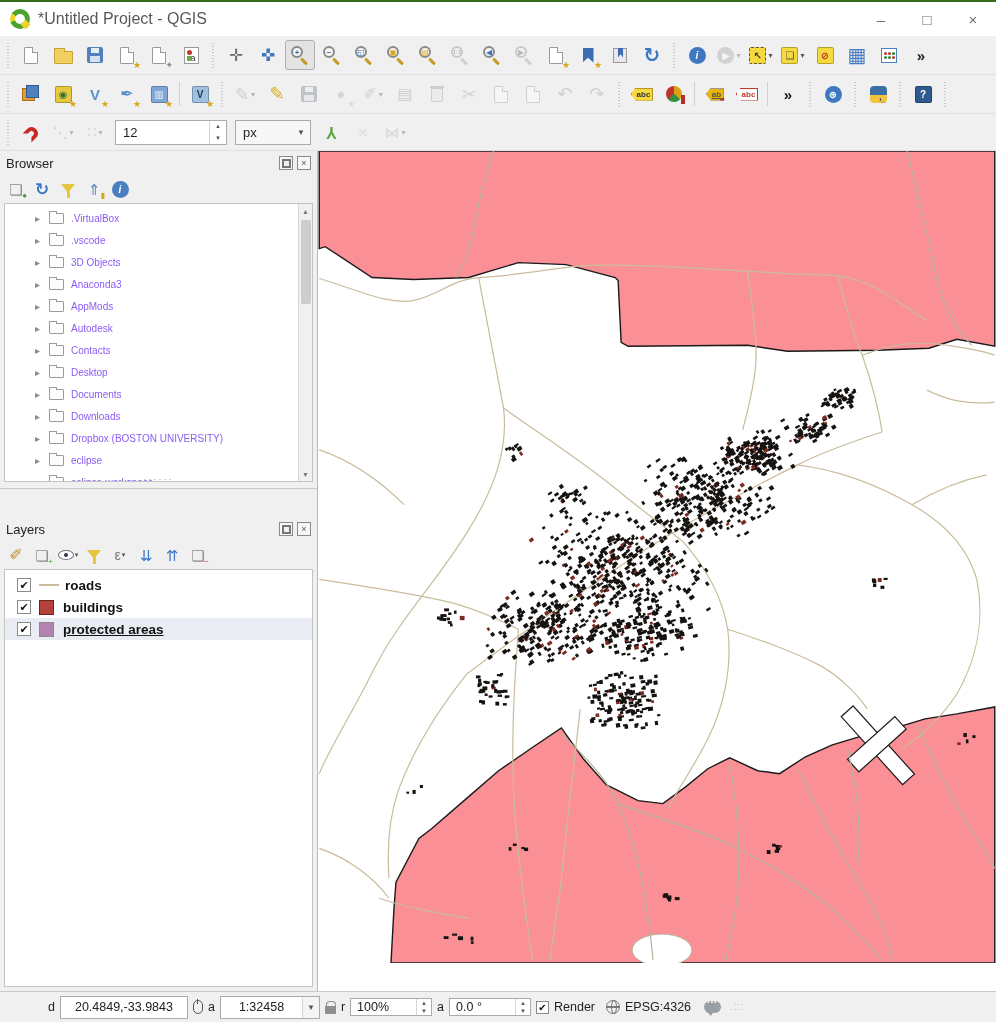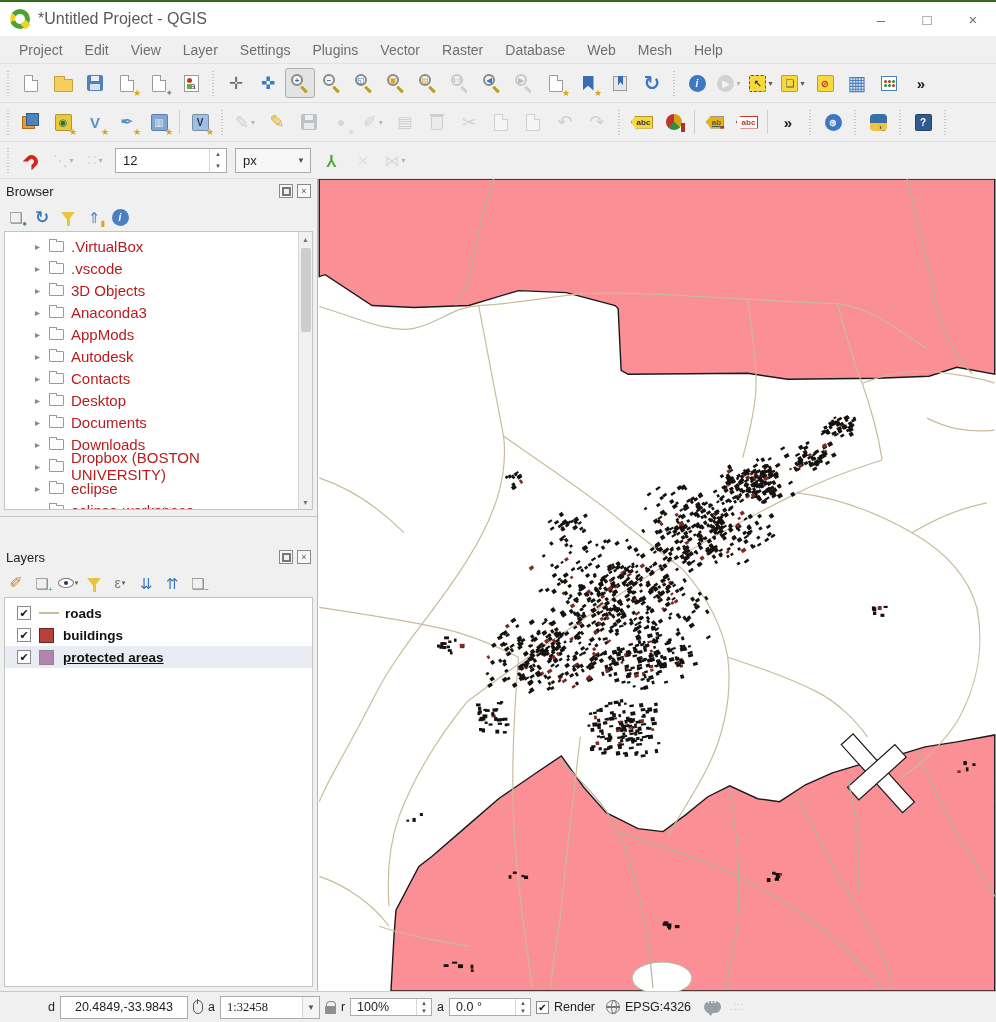--- a/index.html
+++ b/index.html
@@ -129,21 +129,21 @@
   .pt-btn .caret { font-size:7px; color:#555; margin-left:1px; }
 
   .tree-wrap { flex:1 1 auto; margin:0 4px 6px 4px; background:#fff; border:1px solid #c3c3c3;
     position:relative; overflow:hidden; }
   .tree { position:absolute; inset:0 14px 0 0; padding-top:3px; }
   .trow { height:22px; display:flex; align-items:center; padding-left:30px; }
   .twist { width:14px; font-size:10px; color:#8a8a8a; }
   .tfolder { width:15px; height:11px; background:#fdfdfd; border:1px solid #9a9a9a; border-radius:1px; position:relative; margin-right:7px; }
   .tfolder::before { content:""; position:absolute; left:-1px; top:-3px; width:6px; height:2px; background:#fdfdfd;
     border:1px solid #9a9a9a; border-bottom:none; }
-  .tlabel { font-size:15px; color:#b91c1c; }
+  .tlabel { font-size:10px; color:#8b5cf6; }
   .scrollbar { position:absolute; right:0; top:0; bottom:0; width:14px; background:#f0f0f0; border-left:1px solid #d5d5d5;
     display:flex; flex-direction:column; align-items:center; }
   .sb-arrow { height:14px; font-size:7px; color:#777; display:flex; align-items:center; justify-content:center; width:100%; }
   .sb-thumb { width:10px; height:84px; background:#cdcdcd; border-radius:2px; margin-top:2px; }
   .resize-dots { position:absolute; bottom:-1px; left:50%; transform:translateX(-50%);
     color:#9a9a9a; font-size:9px; letter-spacing:2px; line-height:6px; }
 
   .layer-list { flex:1 1 auto; margin:0 4px 4px 4px; background:#fff; border:1px solid #c3c3c3; padding-top:4px; }
   .lrow { height:22px; display:flex; align-items:center; padding-left:12px; }
   .lrow.selected { background:#e9edf3; }
@@ -170,21 +170,21 @@
     font-family:"Liberation Sans","DejaVu Sans",sans-serif; }
   .locate input::placeholder { color:#9a9a9a; }
   .st-label { color:#222; font-size:12.5px; }
   .st-field { height:23px; background:#fff; border:1px solid #ababab; display:flex; align-items:center;
     justify-content:center; font-size:12.5px; }
   .st-spin { display:flex; height:18px; border:1px solid #ababab; background:#fff; align-items:stretch; }
   .st-spin .v { padding:0 6px; display:flex; align-items:center; }
   .st-spin .arr { width:15px; border-left:1px solid #d5d5d5; display:flex; flex-direction:column; }
   .st-spin .arr span { flex:1; font-size:6px; color:#555; display:flex; align-items:center; justify-content:center; }
   .st-select { width:100px; height:23px; border:1px solid #ababab; background:#fff; display:flex; align-items:center; }
-  .st-select .v { flex:1; padding-left:6px;font-family:Liberation Serif, serif; }
+  .st-select .v { flex:1; padding-left:18px; }
   .st-select .dd { width:17px; font-size:8px; color:#555; text-align:center; border-left:1px solid #d5d5d5; height:100%;
     display:flex; align-items:center; justify-content:center; background:#f5f5f5; }
   .icon-tracking { width:10px; height:14px; border:1.5px solid #555; border-radius:5px; position:relative; }
   .icon-tracking::after { content:""; position:absolute; left:3px; top:-2px; width:1.5px; height:5px; background:#555; }
   .icon-lock { width:11px; height:8px; background:#8f8f8f; border-radius:1px; position:relative; margin-top:6px; }
   .icon-lock::before { content:""; position:absolute; left:1.5px; top:-5px; width:8px; height:6px;
     border:1.5px solid #8f8f8f; border-bottom:none; border-radius:4px 4px 0 0; }
   .st-check { width:13px; height:13px; background:#fff; border:1px solid #8a8a8a; display:flex; align-items:center;
     justify-content:center; font-size:10px; color:#111; }
   .icon-globe { width:14px; height:14px; border:1.5px solid #7a7a7a; border-radius:50%; position:relative; }
@@ -205,34 +205,20 @@
   <div class="titlebar">
     <span class="qgis-logo"></span>
     <span class="title-text">*Untitled Project - QGIS</span>
     <span class="win-controls">
       <span class="win-btn">–</span>
       <span class="win-btn">□</span>
       <span class="win-btn">×</span>
     </span>
   </div>
 
-  <div class="menubar" id="menubar">
-      <span class="menu-item">Project</span>
-      <span class="menu-item">Edit</span>
-      <span class="menu-item">View</span>
-      <span class="menu-item">Layer</span>
-      <span class="menu-item">Settings</span>
-      <span class="menu-item">Plugins</span>
-      <span class="menu-item">Vector</span>
-      <span class="menu-item">Raster</span>
-      <span class="menu-item">Database</span>
-      <span class="menu-item">Web</span>
-      <span class="menu-item">Mesh</span>
-      <span class="menu-item">Help</span>
-    </div>
 
   <div class="toolbar" id="tb1">
       <span class="tb-handle"></span>
       <span class="tb-btn">
         <span class="icon-page"></span>
       </span>
       <span class="tb-btn">
         <span class="icon-folder"></span>
       </span>
       <span class="tb-btn">

